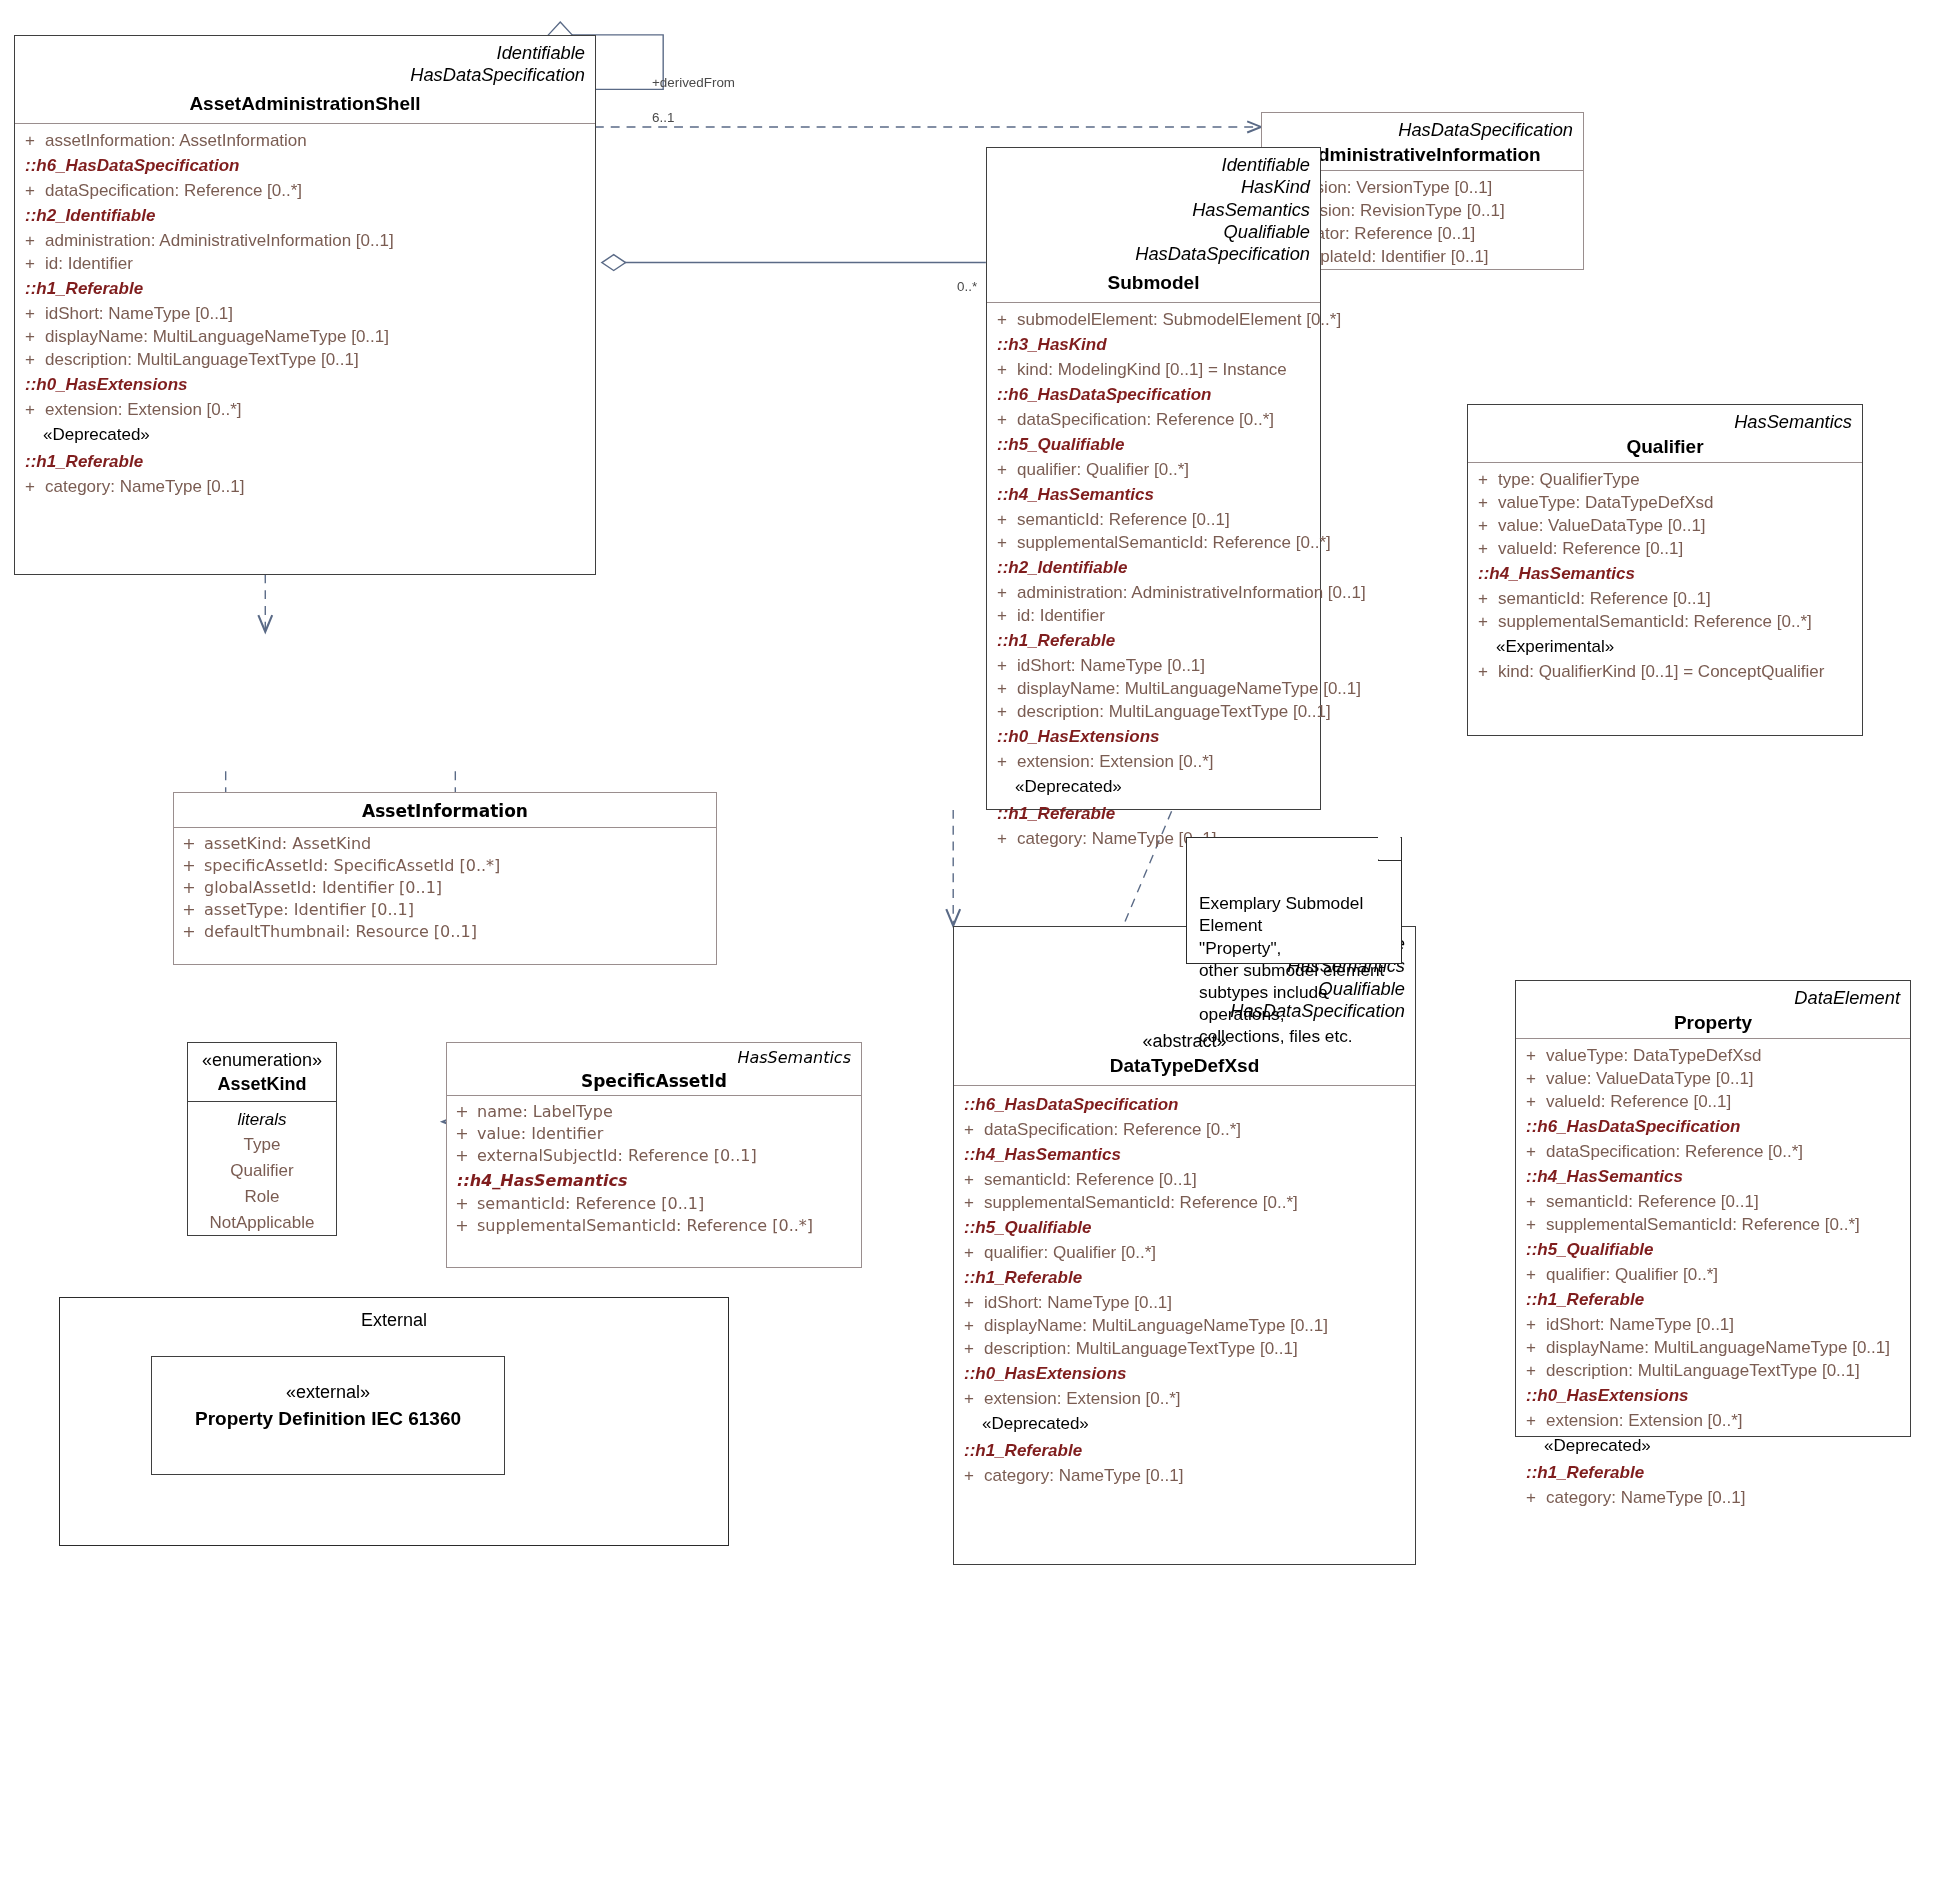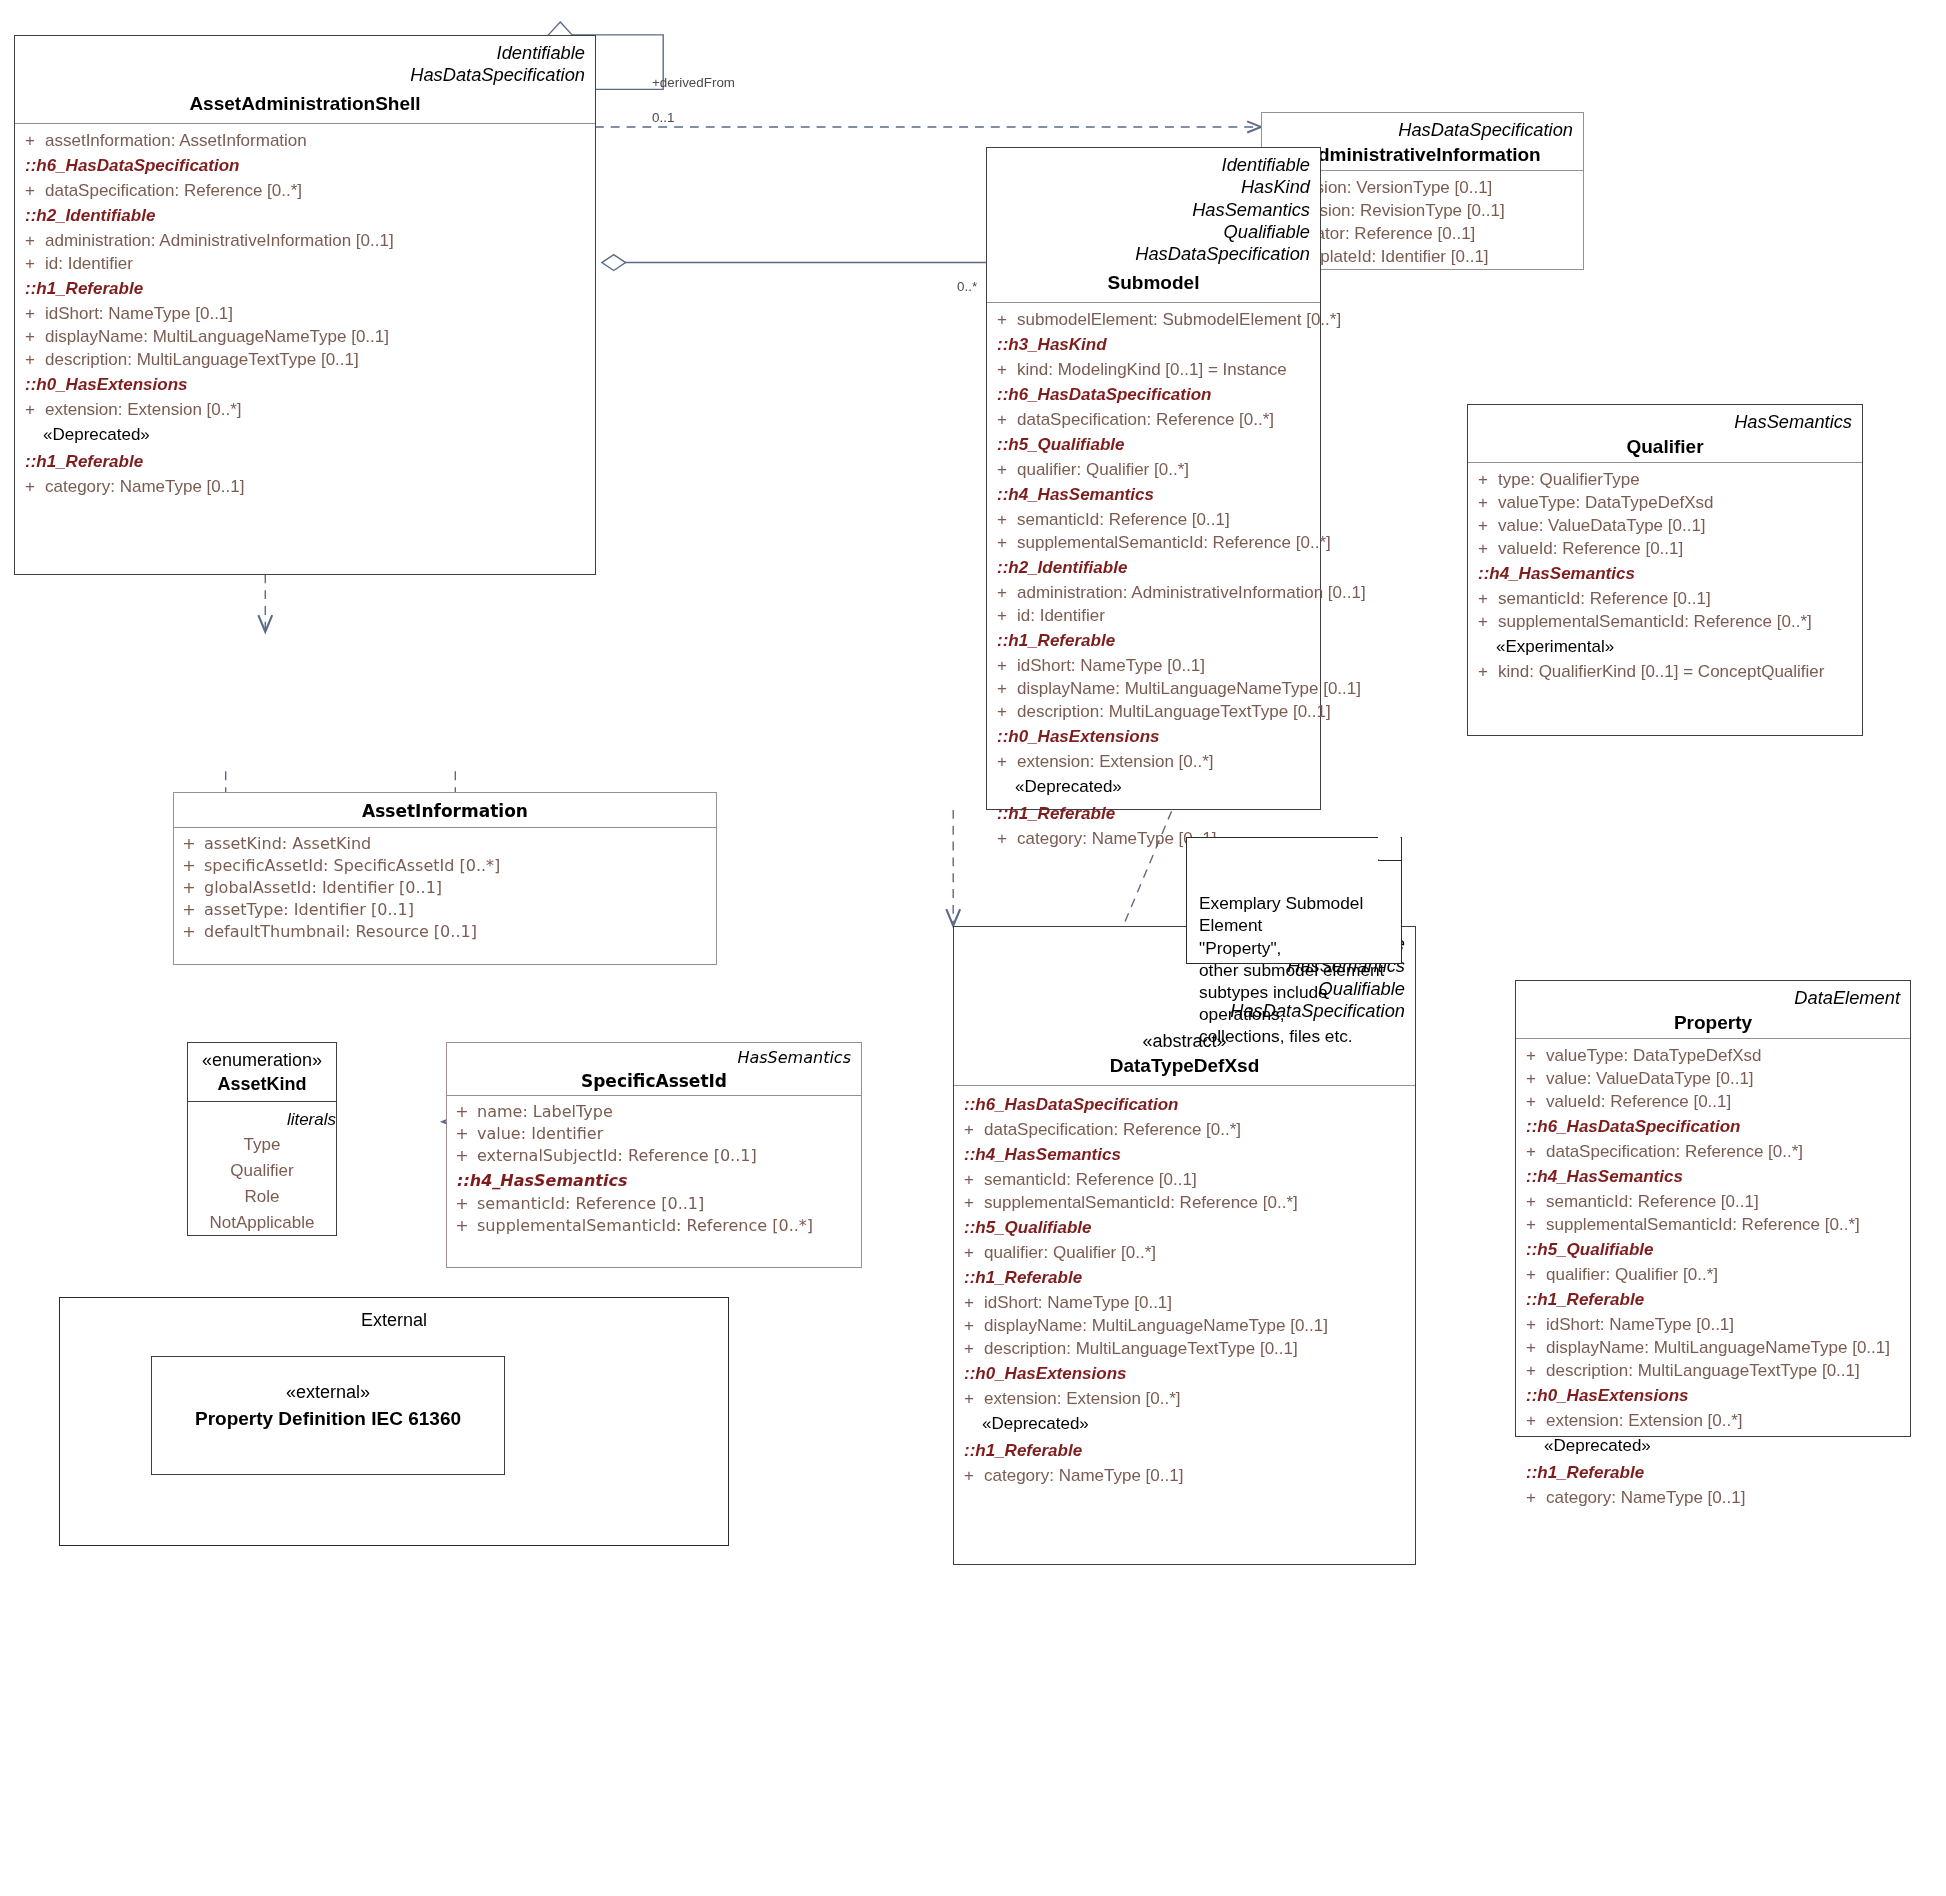--- a/index.html
+++ b/index.html
@@ -14,21 +14,21 @@
   .stereo-center{text-align:center;font-size:18px;color:#000;line-height:1.25;}
   .cls-name{text-align:center;font-weight:bold;font-size:19px;color:#000;margin-top:6px;}
   .cls-name.small{font-size:18px;}
 
   .divider{border-top:1.4px solid #9a8e8e;}
   .attrs{padding:5px 0 8px 0;}
   .attr{font-size:17px;color:#7a5c52;line-height:1.0;padding:3px 0 3px 0;white-space:nowrap;}
   .attr .plus{display:inline-block;width:30px;text-align:center;color:#7a5c52;}
   .grp{font-size:17px;font-style:italic;font-weight:bold;color:#7f1d1d;padding:4px 0 3px 10px;white-space:nowrap;}
   .stereo-inline{font-size:17px;color:#000;padding:4px 0 3px 28px;white-space:nowrap;}
-  .lit-head{text-align:right;font-style:italic;font-size:17px;color:#000;padding:4px 0 2px 0;}
+  .lit-head{text-align:center;font-style:italic;font-size:17px;color:#000;padding:4px 0 2px 0;}
   .lit{text-align:center;font-size:17px;color:#7a5c52;padding:3px 0;}
 
   
   .alt .attr,.alt .grp,.alt .cls-name,.alt .stereo-list{font-family:"DejaVu Sans", sans-serif;}
   .alt .attr{font-size:16px;}
   .alt .grp{font-size:16px;}
   .alt .cls-name{font-size:17px;}
   .alt .stereo-list{font-size:16px;}
 
   .pkg{position:absolute;box-sizing:border-box;border:1.6px solid #2b2b2b;background:#fff;}
@@ -105,21 +105,21 @@
 
     
     <path d="M1310,975 L1348,1003" stroke="#444" stroke-width="1.3" fill="none" stroke-dasharray="4,5"></path>
 
      external Property Definition IEC 61360 --&gt;
     <path d="M766,1133 L447,1133" stroke="#5a6a86" stroke-width="1.4" fill="none" stroke-dasharray="9,7" marker-end="url(#openArrow)"></path>
   </svg>
 
   <div class="lbl" style="left:652px;top:57px;">
     <span>+derivedFrom</span><br>
-    <span>0..1</span>
+    <span>6..1</span>
   </div>
   <div class="lbl" style="left:957px;top:261px;">
     <span>0..*</span>
   </div>
   <div class="lbl sm" style="left:535px;top:1113px;">
     <span>«external global reference»</span>
   </div>
 
   <div class="uml-class" style="left:14px;top:35px;width:582px;height:540px;">
     <div class="hdr">

